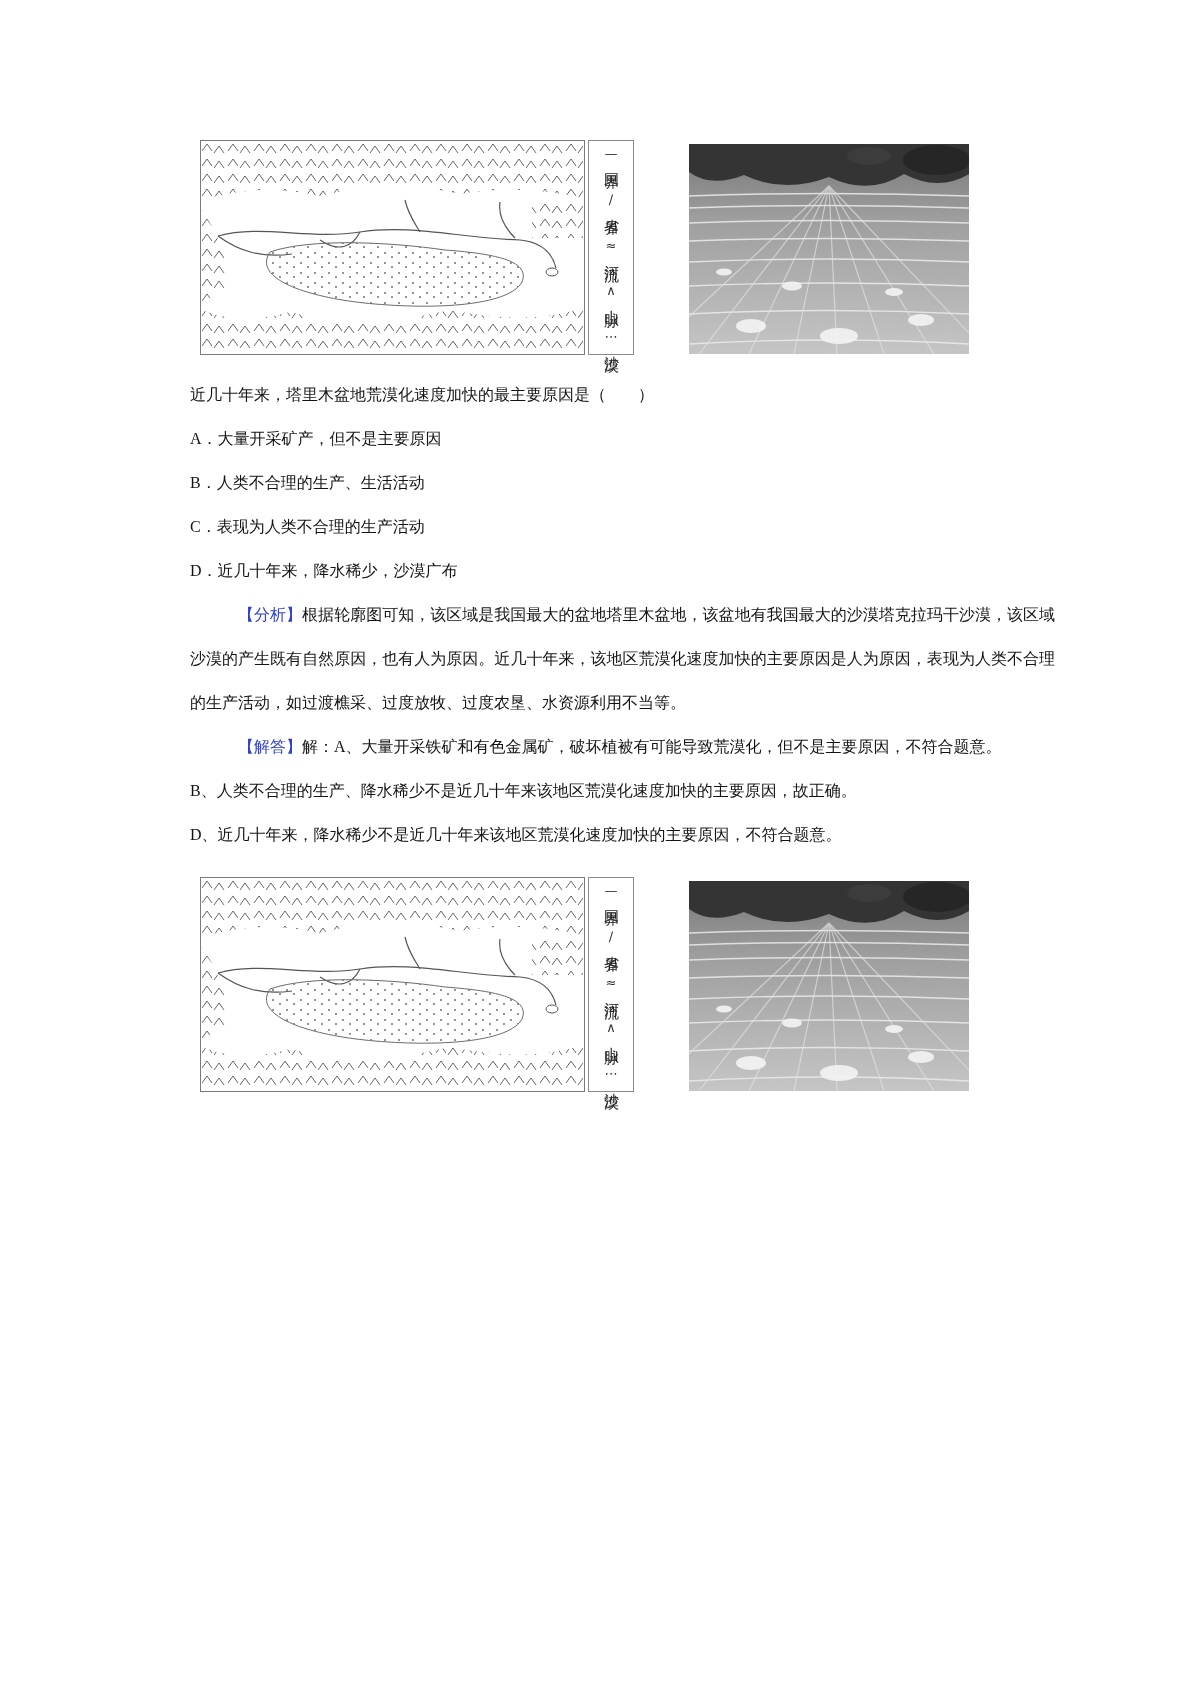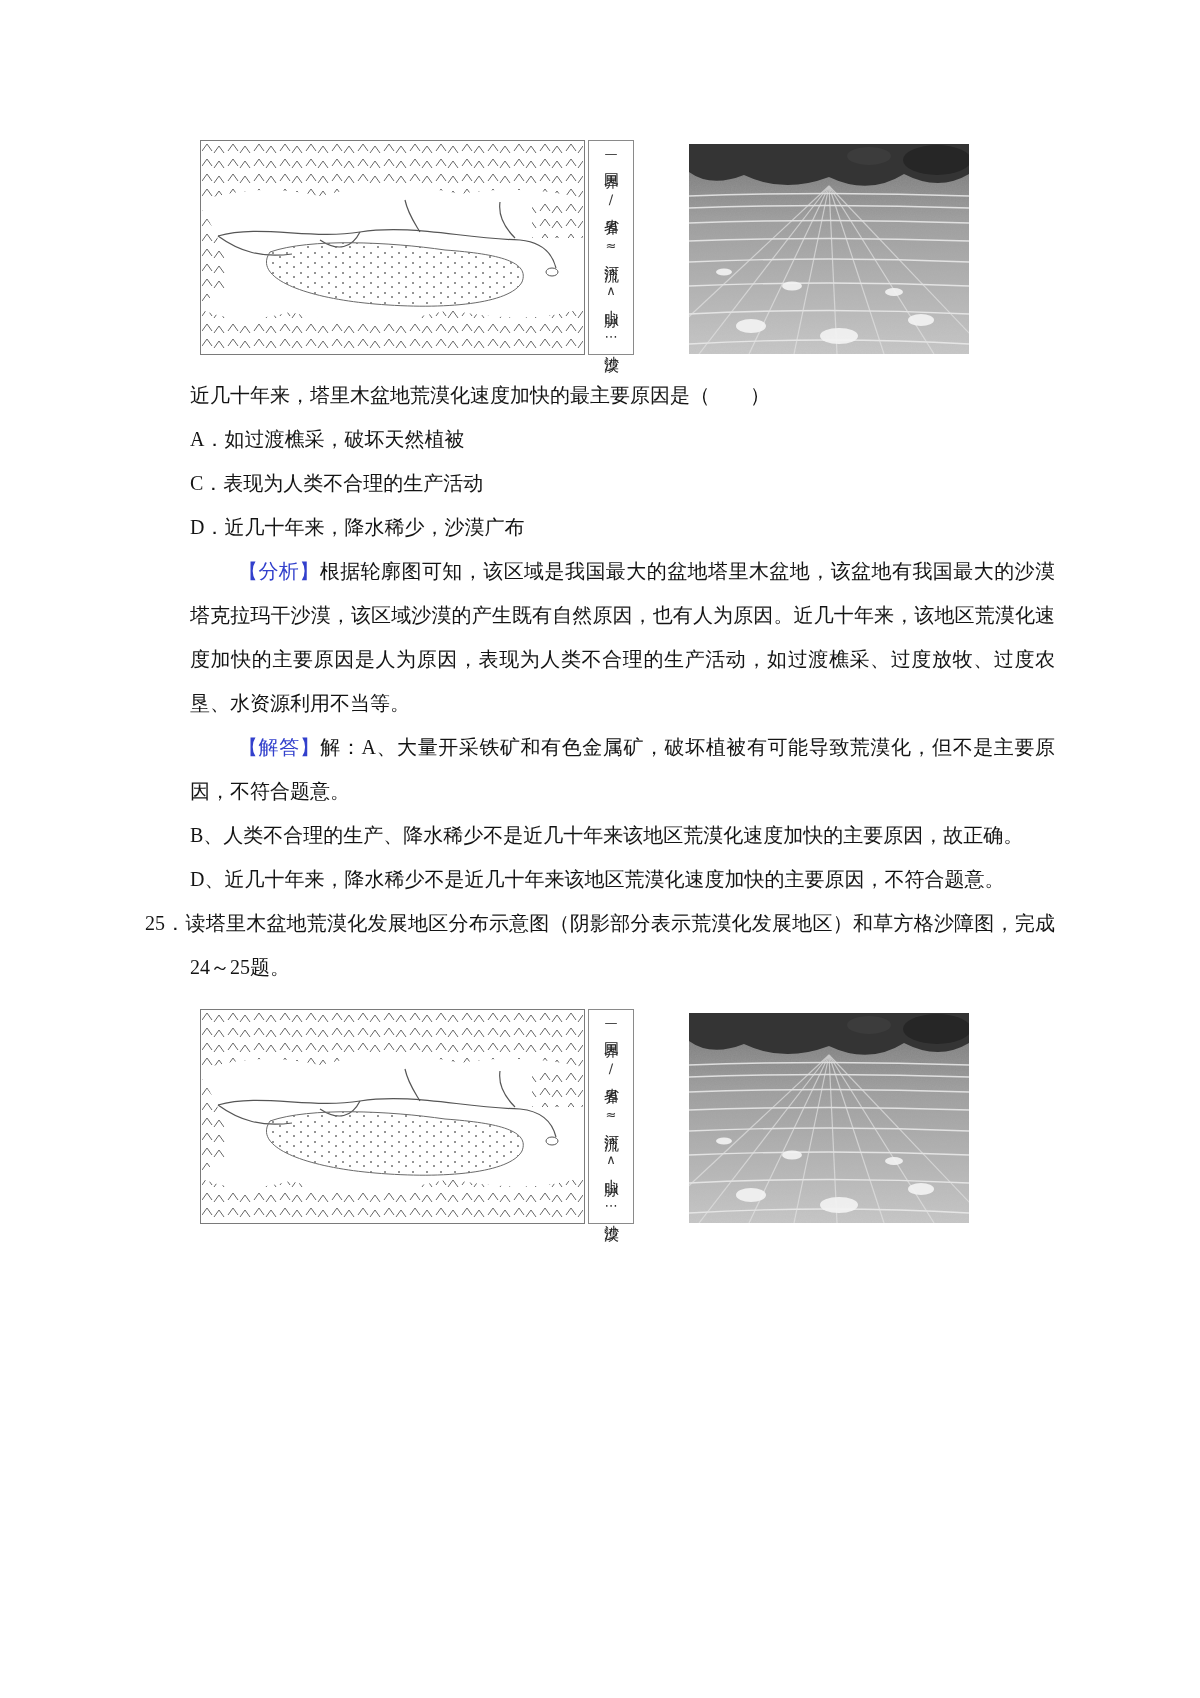--- a/index.html
+++ b/index.html
@@ -26,21 +26,21 @@
     justify-content:space-between; align-items:center;
     padding:6px 0;
   }
   .legend-item { display:flex; flex-direction:column; align-items:center; gap:1px; }
   .legend-sym { font-size:13px; line-height:13px; color:#333; font-family:"DejaVu Sans",sans-serif; }
   .legend-label { writing-mode:vertical-rl; font-size:15px; letter-spacing:2px; color:#222; }
   .photo-svg { width:280px; height:210px; display:block; margin-top:4px; }
   .figures-slot-bottom { margin-top:20px; }
 
   
-  .para { font-size:20px; line-height:44px; text-align:justify; }
+  .para { font-size:16px; line-height:44px; text-align:justify; }
   .stem-first { margin-top:18px; }
   .ans-label { color:var(--label-blue, #3240cc);margin-left:48px; }
   .q25 { text-indent:-45px; }
   .hidden-defs { position:absolute; width:0; height:0; overflow:hidden; }
 </style>
 </head>
 <body>
 
 <svg class="hidden-defs" aria-hidden="true">
   <defs>
@@ -145,31 +145,31 @@
         <ellipse cx="103" cy="142" rx="10" ry="4.5"></ellipse>
         <ellipse cx="205" cy="148" rx="9" ry="4"></ellipse>
         <ellipse cx="35" cy="128" rx="8" ry="3.5"></ellipse>
       </g>
     </svg>
   </div>
 </div>
 
     <p class="para stem-first">近几十年来，塔里木盆地荒漠化速度加快的最主要原因是（　　）</p>
 
-    <p class="para">A．如过渡樵采，破坏天然植被</p>
+    <p class="para">A．大量开采矿产，但不是主要原因</p>
+    <p class="para">B．人类不合理的生产、生活活动</p>
     <p class="para">C．表现为人类不合理的生产活动</p>
     <p class="para">D．近几十年来，降水稀少，沙漠广布</p>
 
     <p class="para"><span class="ans-label">【分析】</span><span>根据轮廓图可知，该区域是我国最大的盆地塔里木盆地，该盆地有我国最大的沙漠塔克拉玛干沙漠，该区域沙漠的产生既有自然原因，也有人为原因。近几十年来，该地区荒漠化速度加快的主要原因是人为原因，表现为人类不合理的生产活动，如过渡樵采、过度放牧、过度农垦、水资源利用不当等。</span></p>
 
     <p class="para"><span class="ans-label">【解答】</span><span>解：A、大量开采铁矿和有色金属矿，破坏植被有可能导致荒漠化，但不是主要原因，不符合题意。</span></p>
     <p class="para">B、人类不合理的生产、降水稀少不是近几十年来该地区荒漠化速度加快的主要原因，故正确。</p>
     <p class="para">D、近几十年来，降水稀少不是近几十年来该地区荒漠化速度加快的主要原因，不符合题意。</p>
 
-    <p class="para q25"><span>25．</span><span>读塔里木盆地荒漠化发展地区分布示意图（阴影部分表示荒漠化发展地区）和草方格沙障图，完成24～25题。</span></p>
 
     <div class="figures-slot-bottom">
   <div class="figures-row">
     <div class="map-figure">
       <svg class="map-svg" viewBox="0 0 385 215" role="img">
         <rect x="0.5" y="0.5" width="384" height="214" fill="#ffffff" stroke="#7a7a7a"></rect>
         <g fill="url(#pat-mtn)">
           <path d="M2,2 H383 V58 Q320,44 260,54 Q190,38 120,56 Q60,42 2,60 Z"></path>
           <path d="M2,70 Q34,118 24,150 L2,162 Z"></path>
           <path d="M2,213 H383 V168 Q330,186 250,170 Q160,192 90,172 Q40,186 2,170 Z"></path>

